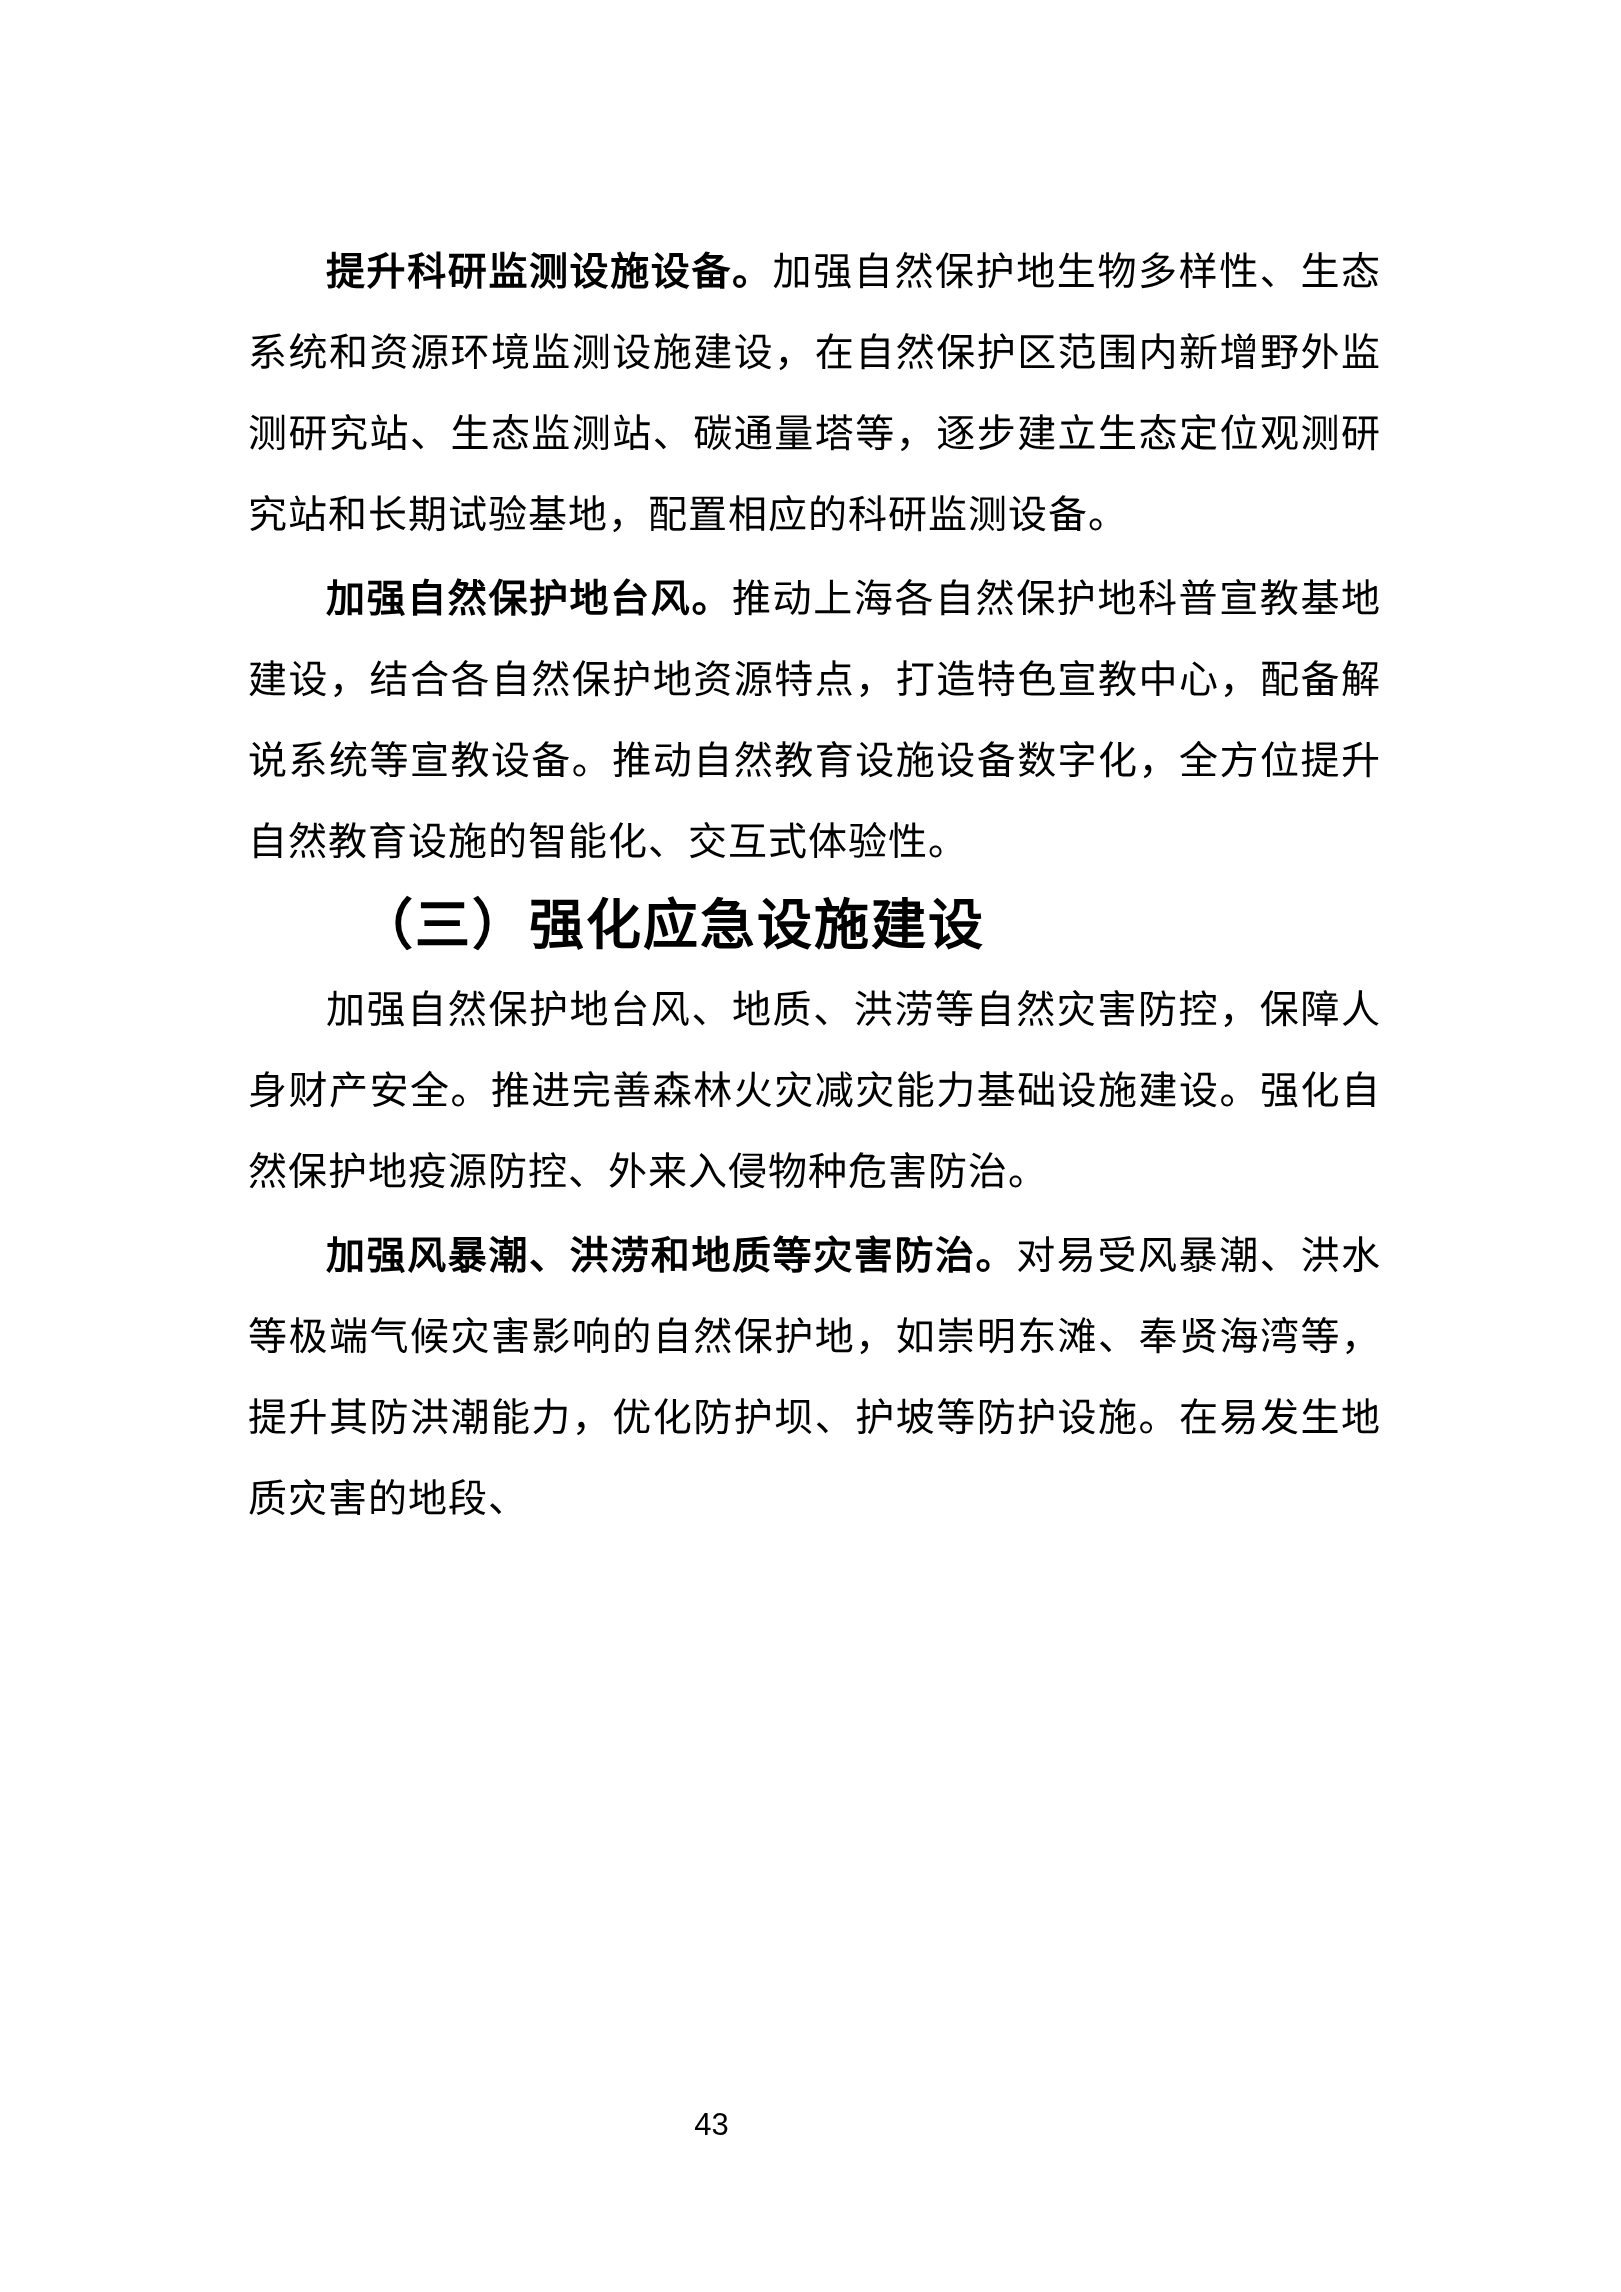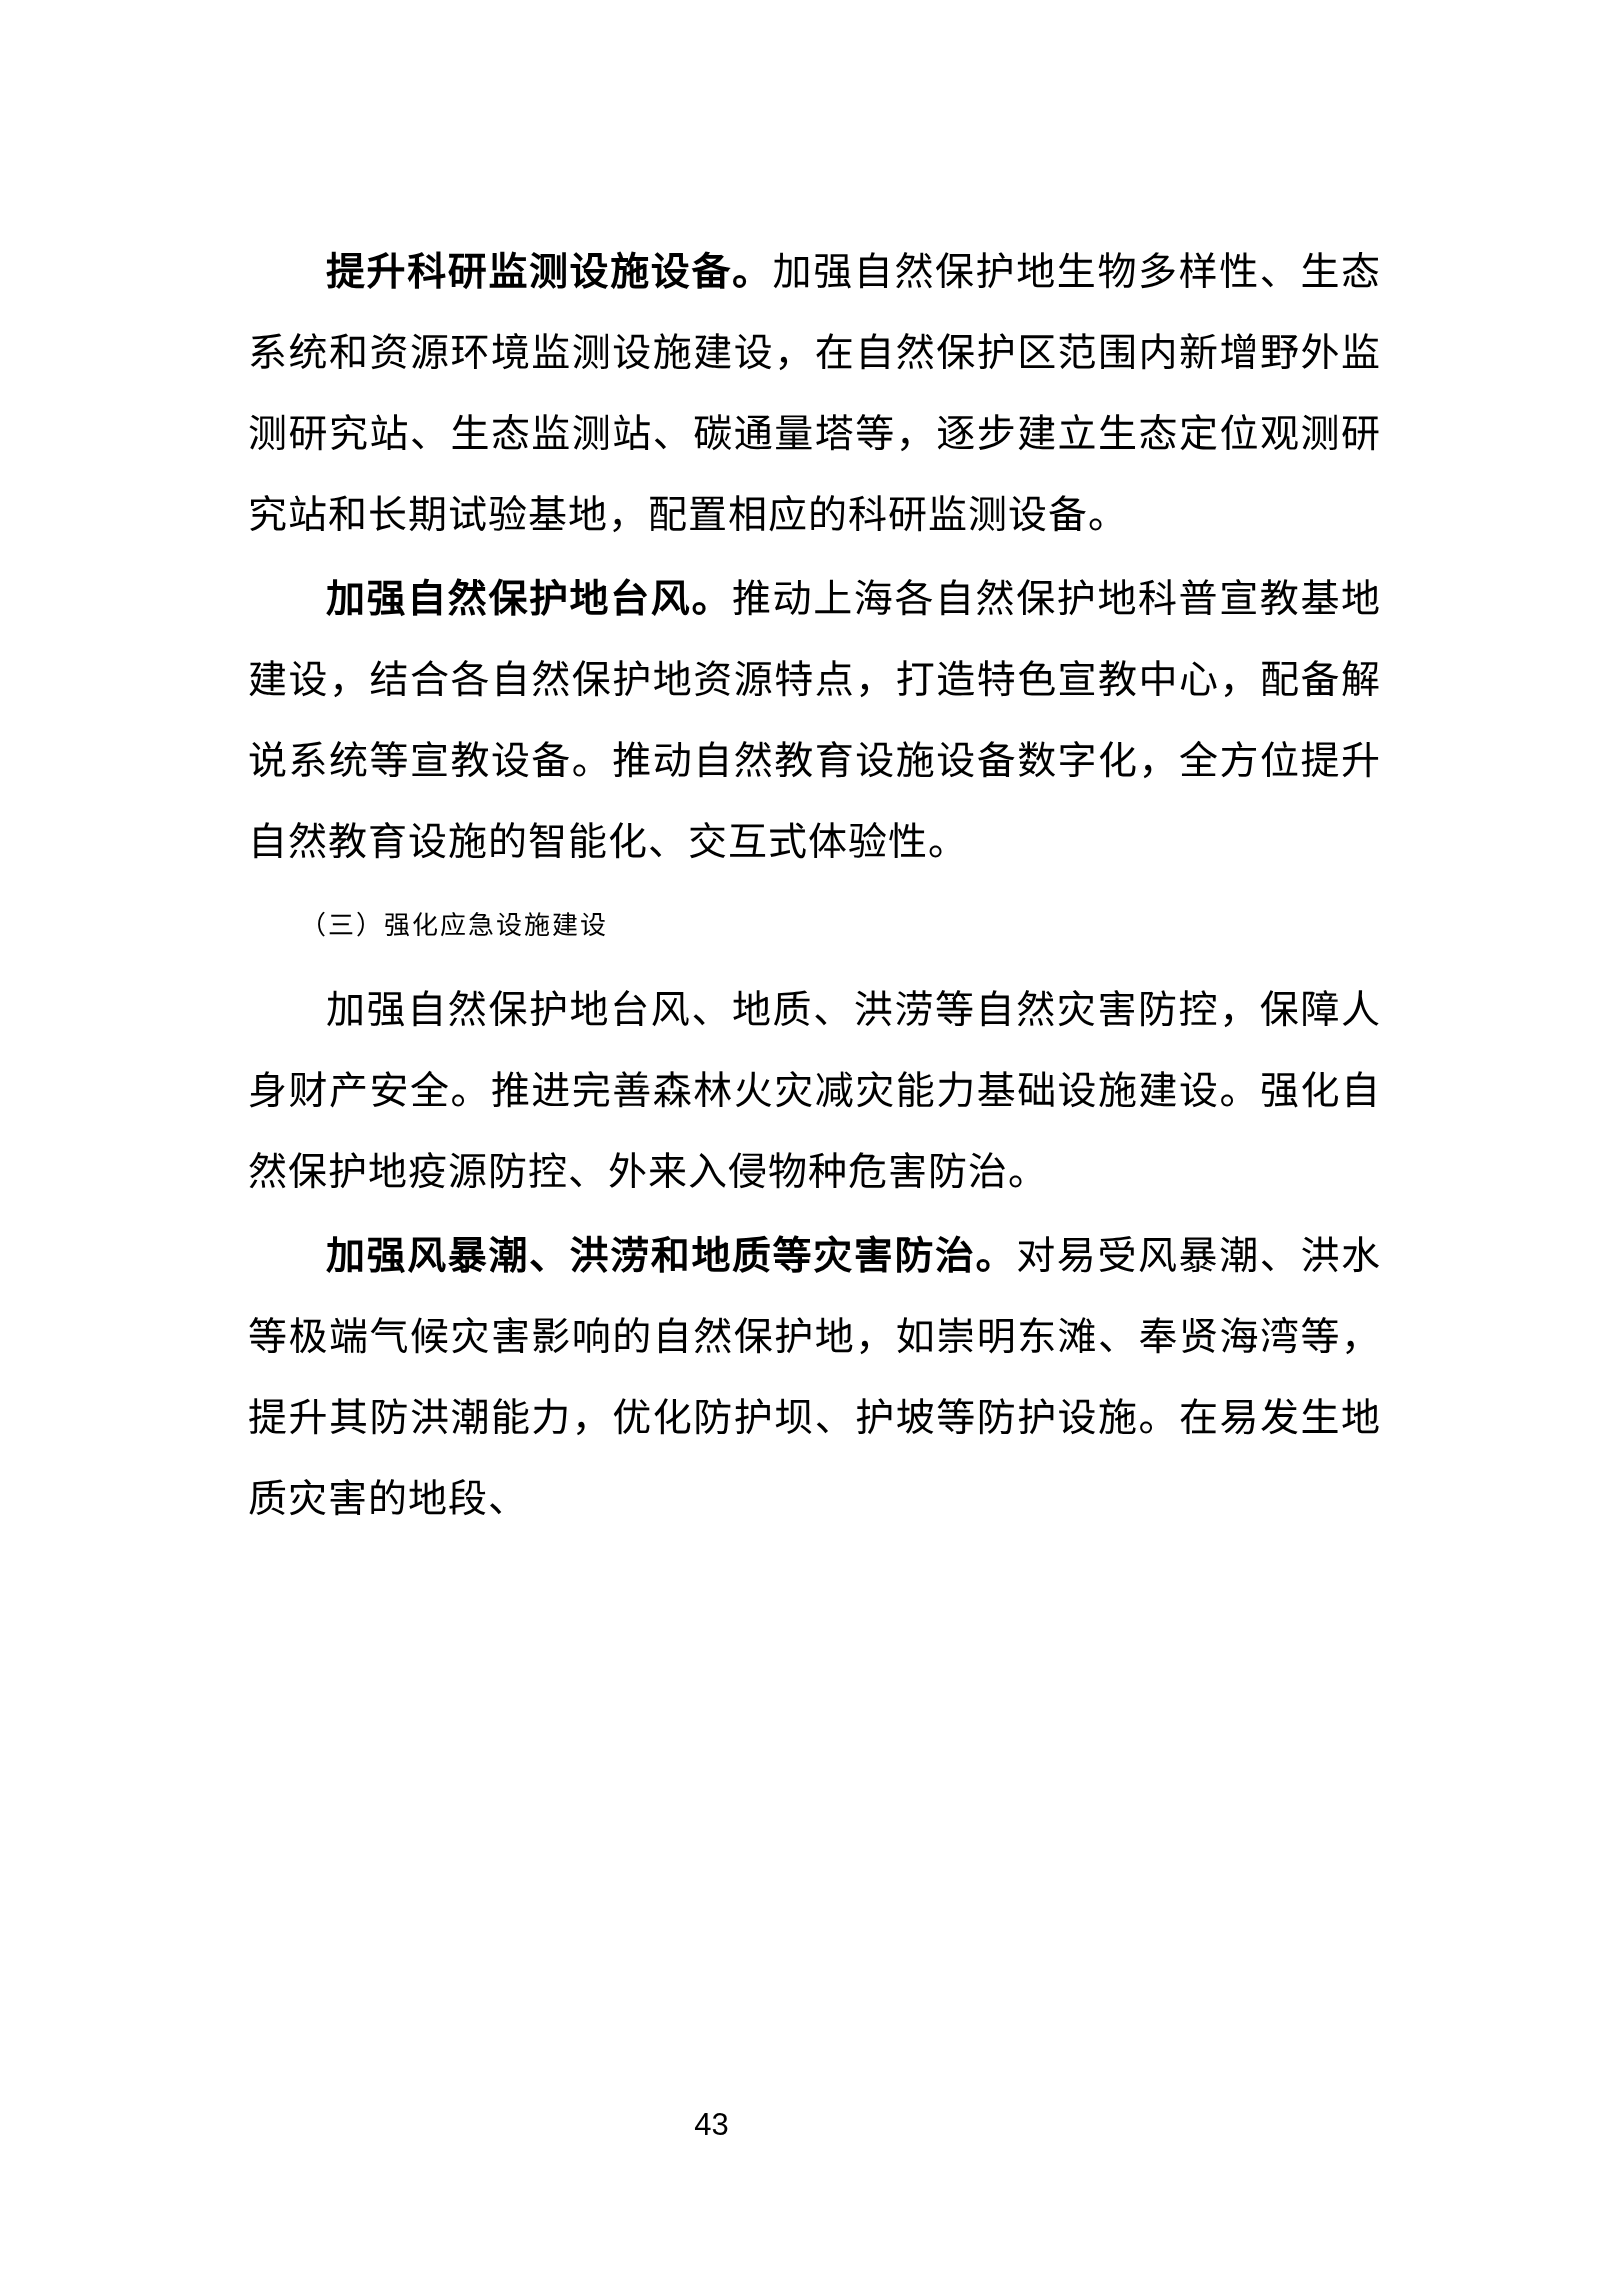--- a/index.html
+++ b/index.html
@@ -32,23 +32,23 @@
     overflow-wrap: anywhere;
     text-indent: 2em;
     letter-spacing: 1px;
   }
   .lead {
     font-weight: 700;
     letter-spacing: 1px;
   }
   .heading {
     margin: 0 0 2.9px 0;
-    font-size: 26px;
+    font-size: 55px;
     line-height: 81px;
-    font-weight: 400;
+    font-weight: 700;
     text-indent: 2em;
     letter-spacing: 2px;
   }
   .page-footer {
     position: absolute;
     left: 0;
     top: 2107px;
     width: 100%;
     text-align: center;
   }

